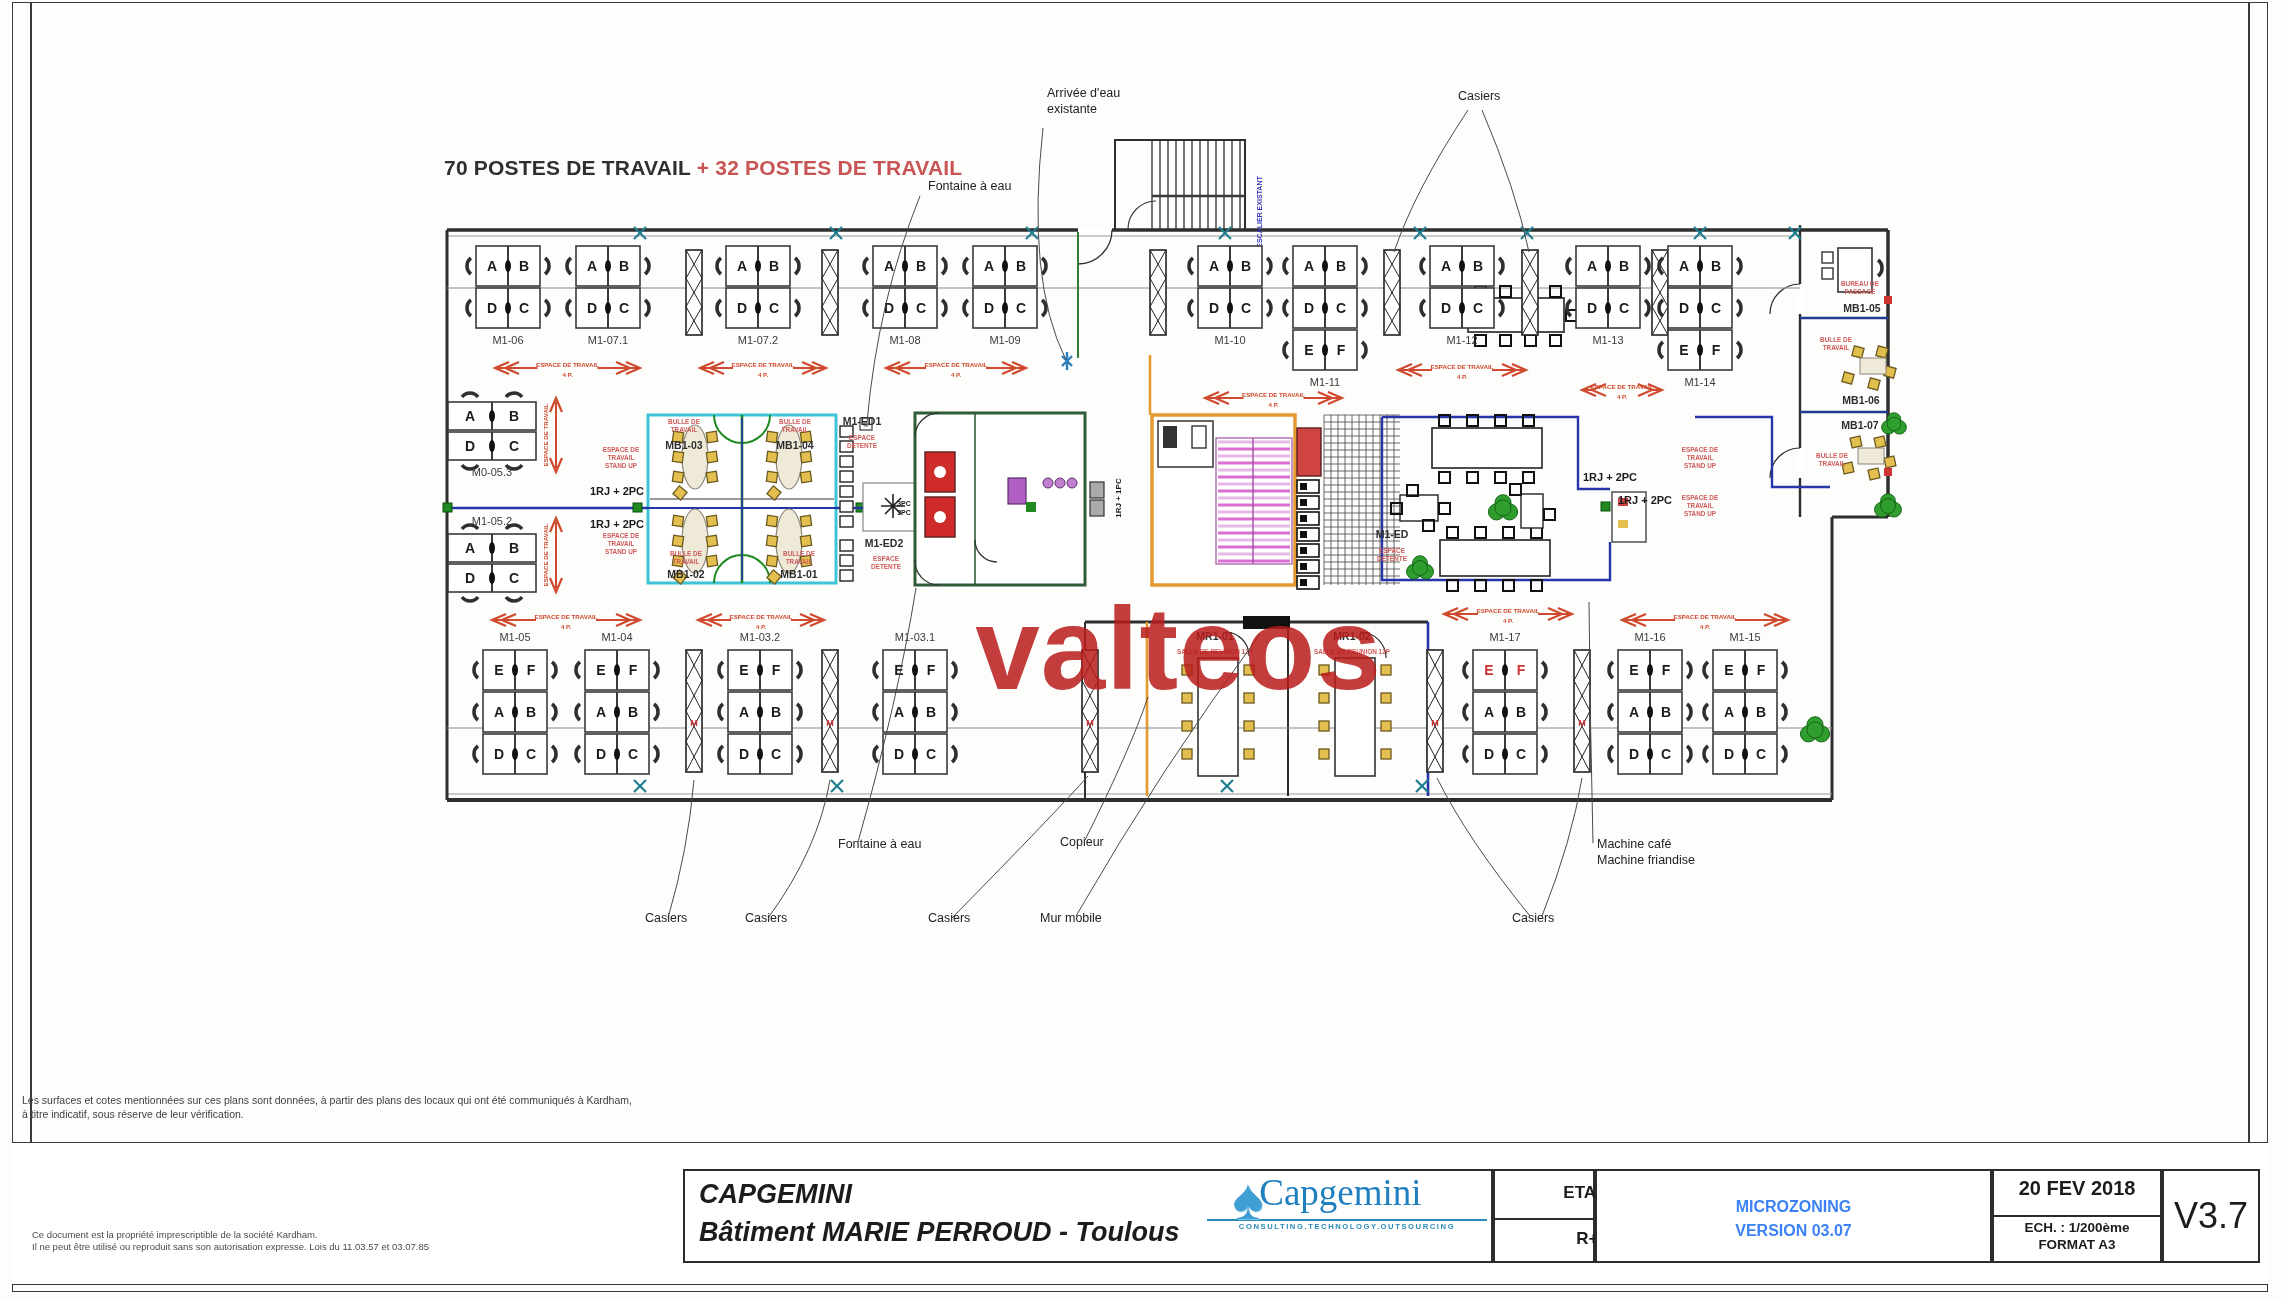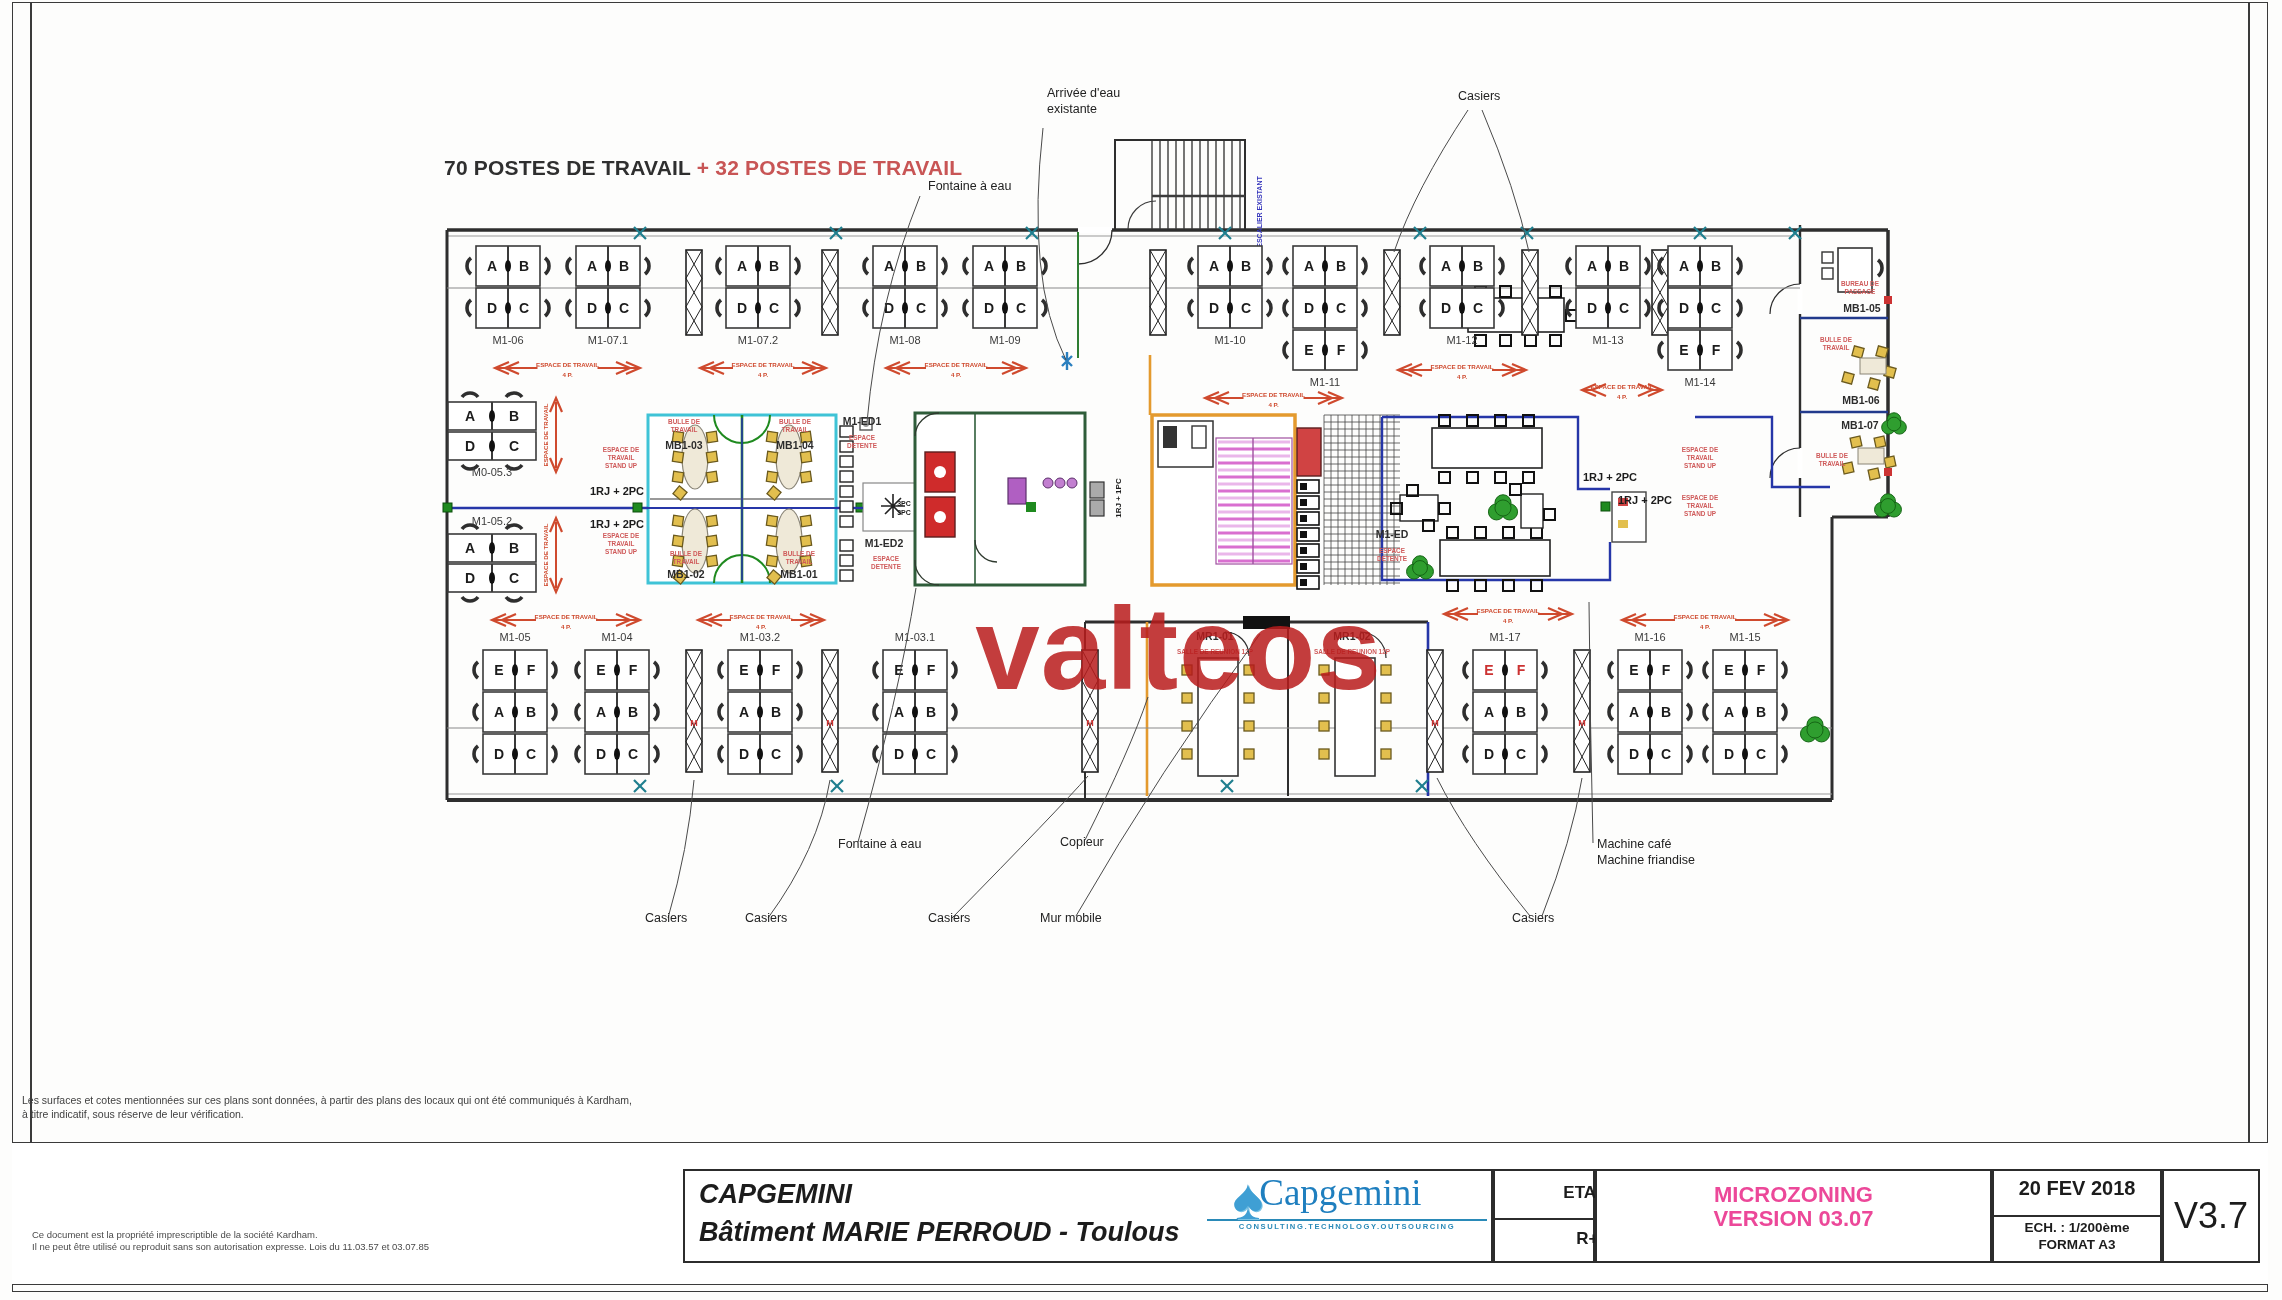--- a/index.html
+++ b/index.html
@@ -25,21 +25,21 @@
   #capgbox .c2{position:absolute;left:14px;top:46px;font-size:27px;font-weight:bold;font-style:italic;color:#1c1c1c;white-space:nowrap;}
   .cglogo{position:absolute;right:4px;top:0px;width:320px;text-align:center;}
   .cglogo .spade{font-size:58px;color:#3f9fd4;line-height:40px;vertical-align:-14px;margin-right:-4px;text-shadow:1px 1px 0 #7cc4e4;}
   .cglogo .word{font-family:"Liberation Serif",serif;font-size:37px;color:#1f7fbf;}
   .cglogo .rule{border-top:2.4px solid #2a8ab8;margin:0 0 1px 40px;}
   .cglogo .cap{font-size:7.6px;letter-spacing:1.6px;color:#2a8ab8;font-weight:bold;margin-left:40px;}
   #etagebox{left:1481px;top:26px;width:102px;height:94px;}
   #etagebox .cell{position:absolute;left:0;width:100%;text-align:center;font-weight:bold;font-size:17px;color:#1c1c1c;padding-left:48px;}
   #etagebox .divider{position:absolute;left:0;top:47px;width:100%;height:2px;background:#2c2c2c;}
   #microbox{left:1583px;top:26px;width:397px;height:94px;text-align:center;}
-  #microbox .m{margin-top:12px;font-size:22px;font-weight:bold;color:#ec4899;line-height:24px;}
+  #microbox .m{margin-top:24px;font-size:16px;font-weight:bold;color:#3b82f6;line-height:24px;}
   #datebox{left:1980px;top:26px;width:170px;height:94px;}
   #datebox .d{position:absolute;top:6px;width:100%;text-align:center;font-size:20px;font-weight:bold;color:#1c1c1c;}
   #datebox .divider{position:absolute;left:0;top:44px;width:100%;height:2px;background:#2c2c2c;}
   #datebox .e{position:absolute;top:48px;width:100%;text-align:center;font-size:13.5px;font-weight:bold;color:#1c1c1c;line-height:17px;}
   #vbox{left:2150px;top:26px;width:98px;height:94px;text-align:center;}
   #vbox .v{font-size:36px;color:#1c1c1c;margin-top:24px;}
   #note{position:absolute;left:22px;top:1093px;font-size:10.5px;color:#3f3f3f;line-height:14px;}
 </style>
 </head>
 <body>

